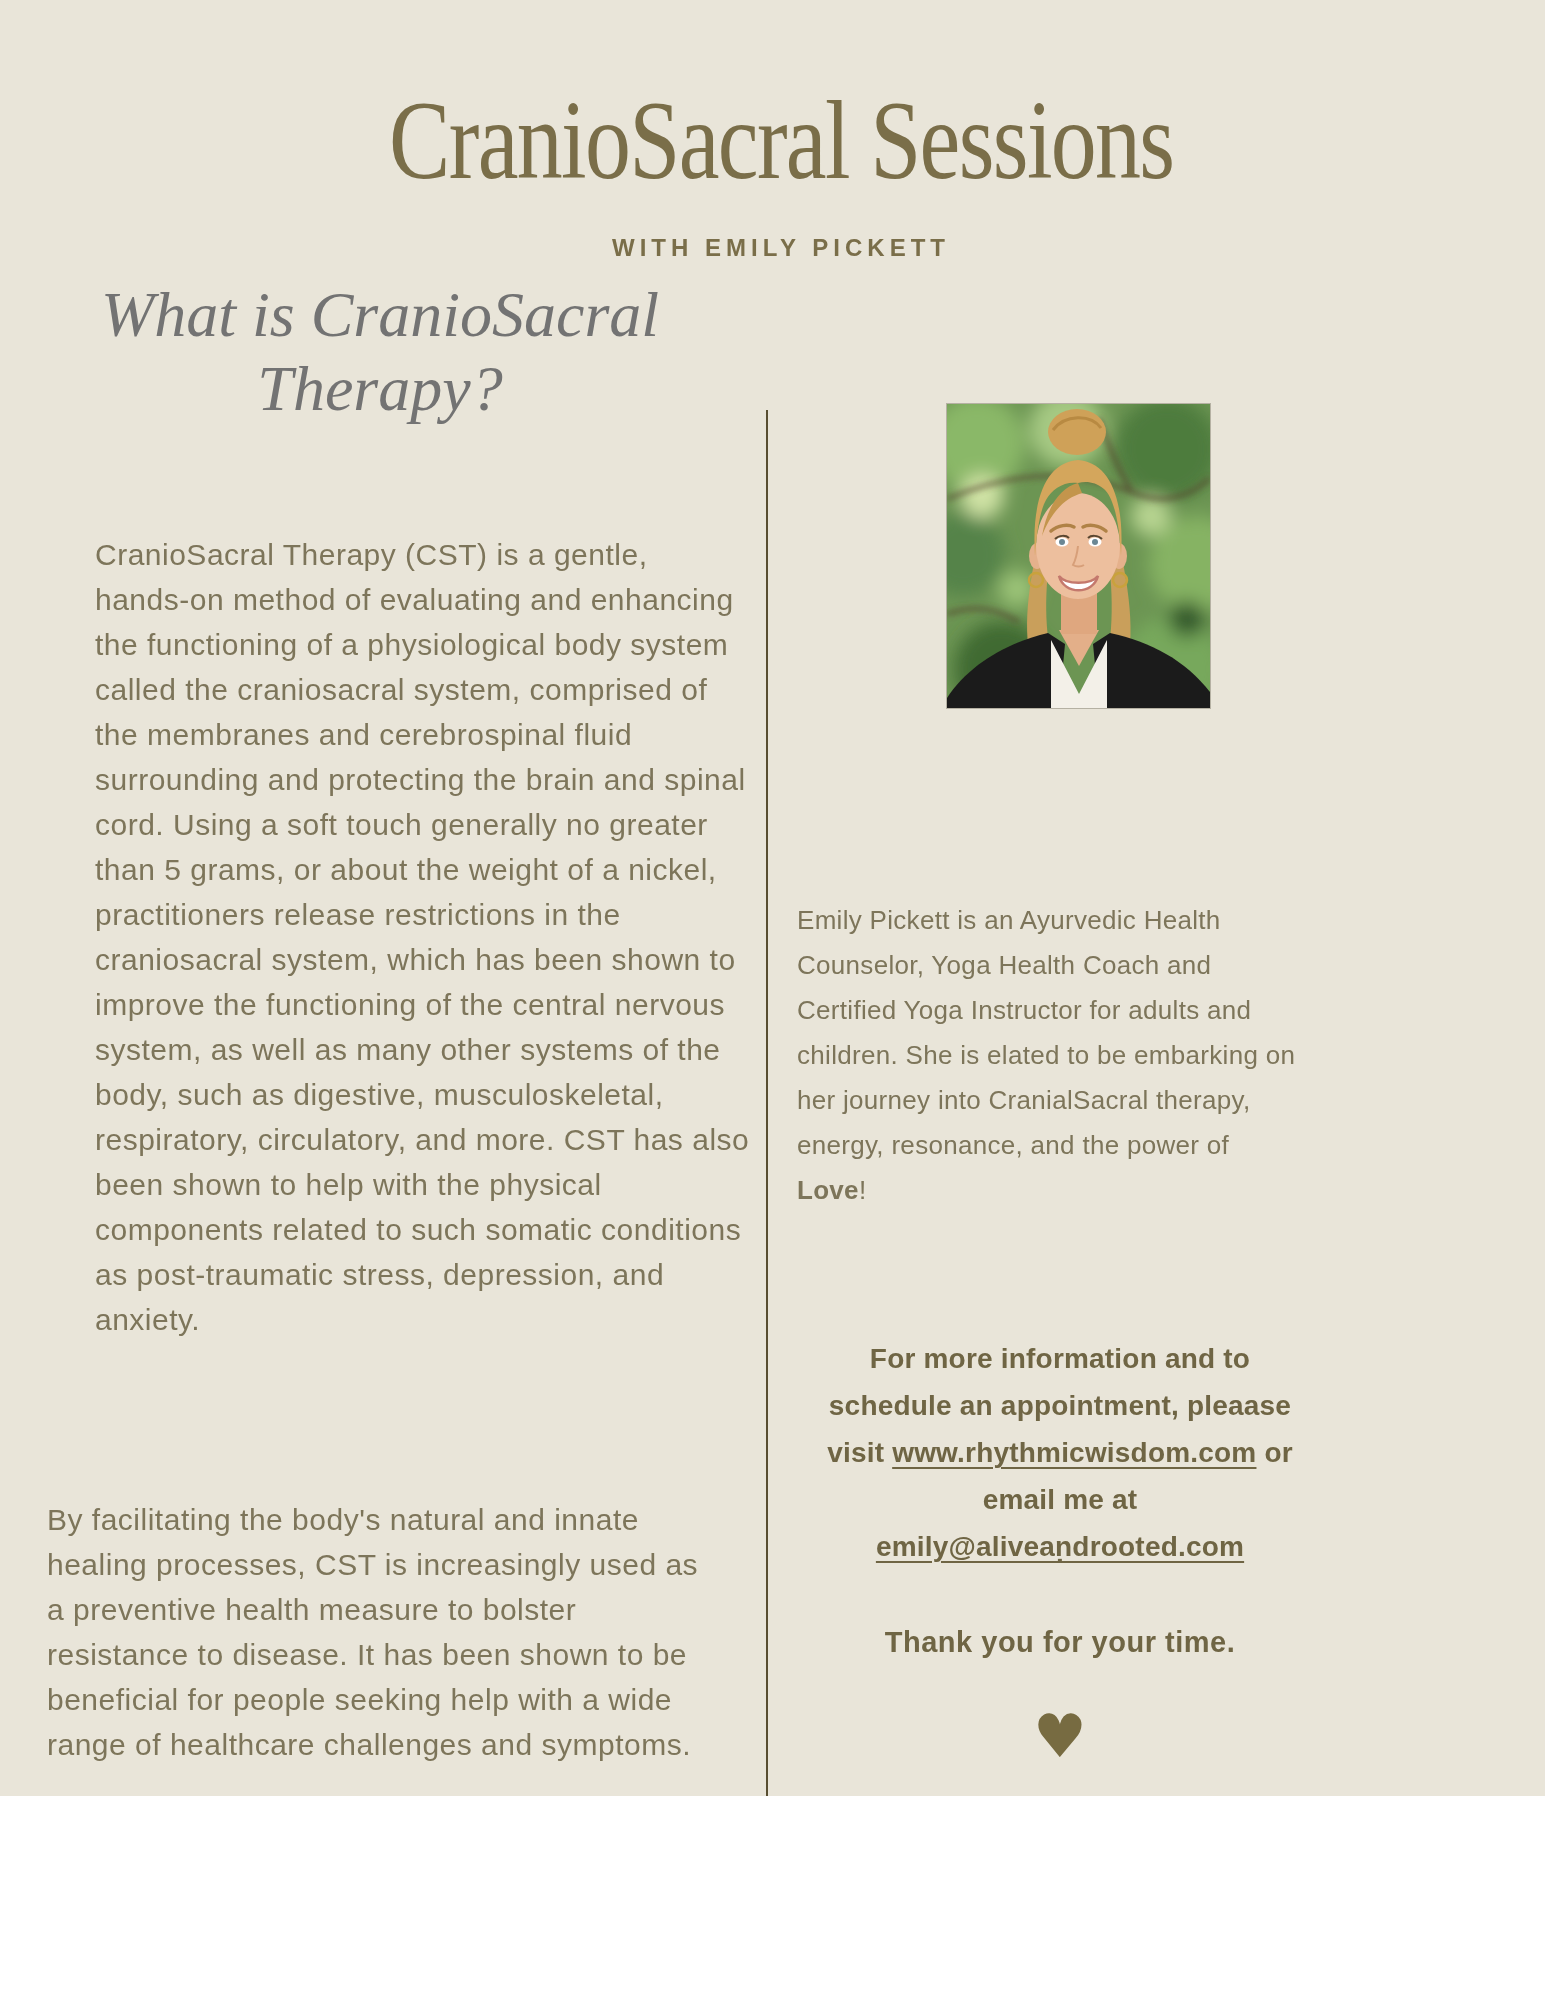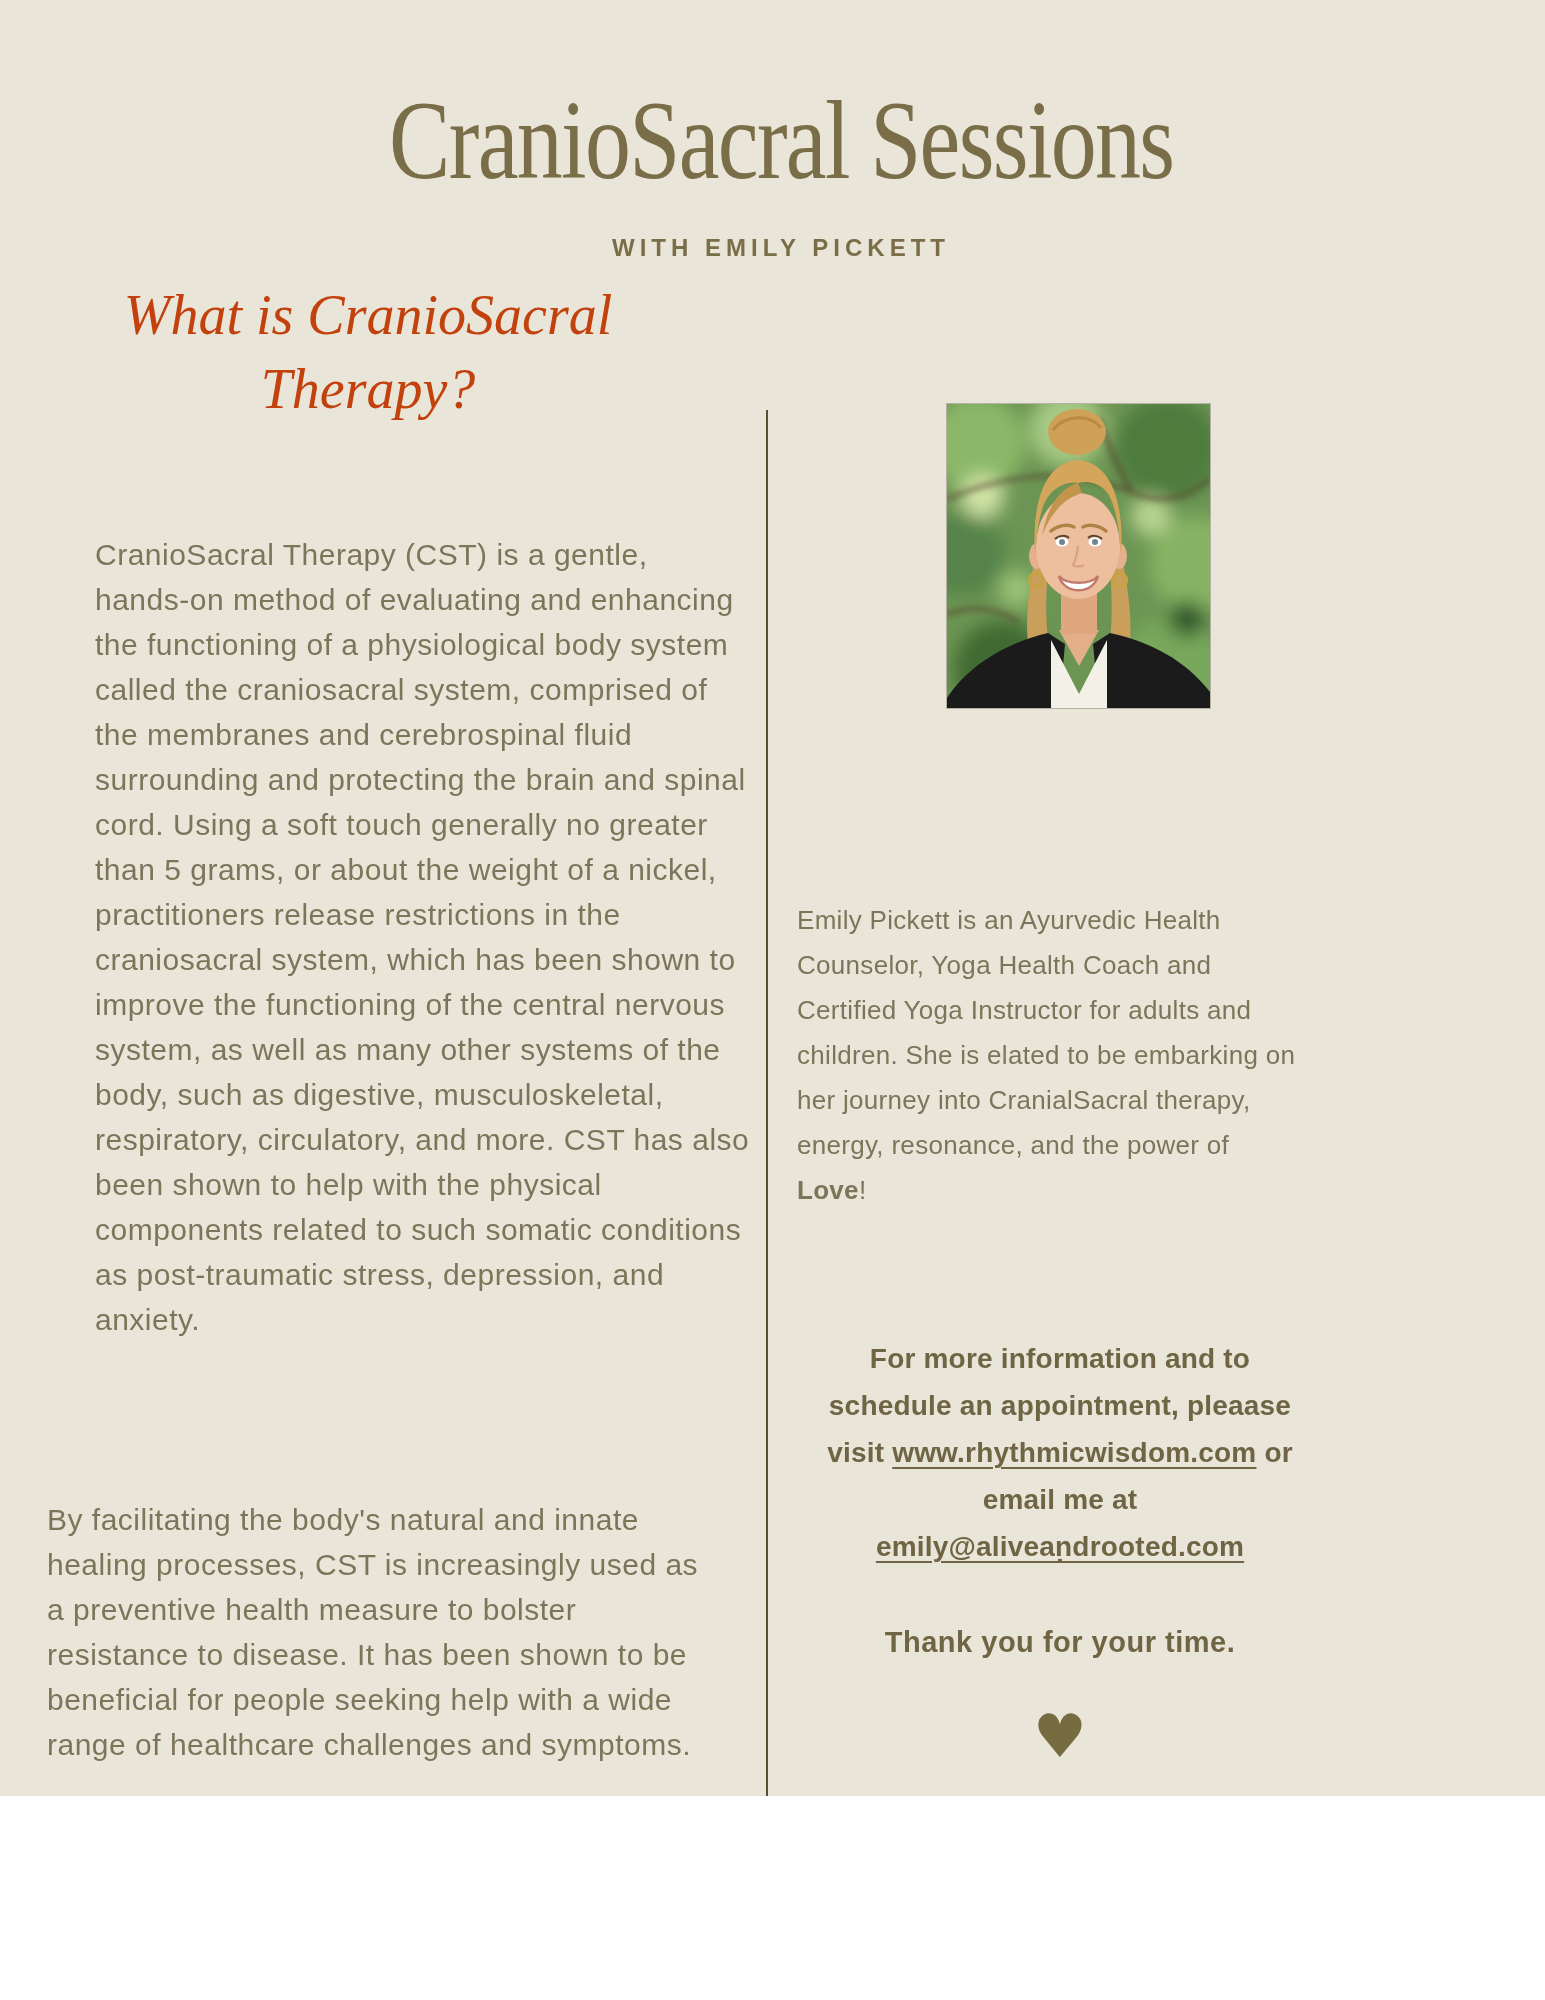--- a/index.html
+++ b/index.html
@@ -16,23 +16,23 @@
     font-size:112px; line-height:1; color:#7a6e49; white-space:nowrap;
   }
   .title-inner { display:inline-block; transform:scaleX(0.82); transform-origin:center top; letter-spacing:-2px; }
   .subtitle {
     position:absolute; top:234px; left:0; width:100%;
     text-align:center; font-weight:bold; font-size:24px;
     letter-spacing:5px; color:#7a6e49;
   }
   
   .left-heading {
-    position:absolute; left:48px; top:278px; width:640px;
+    position:absolute; left:60px; top:278px; width:640px;
     text-align:center; font-family:"Liberation Serif", serif;
-    font-style:italic; font-size:56px; line-height:74px; color:#c2410c;
+    font-style:italic; font-size:64px; line-height:74px; color:#737373;
   }
   .left-heading-inner { display:block; max-width:560px; margin:0 auto; }
   .body-text { color:#7d755a; font-size:30px; line-height:45px; letter-spacing:0.5px; }
   .left-p1 { position:absolute; left:47px; top:532px; width:655px;margin-left:48px; }
   .left-p2 { position:absolute; left:47px; top:1497px; width:655px; }
   .left-source {
     position:absolute; left:47px; top:1798px; width:690px;
     text-align:center; font-size:20px; color:#a21caf; letter-spacing:0.5px;
   }
   

